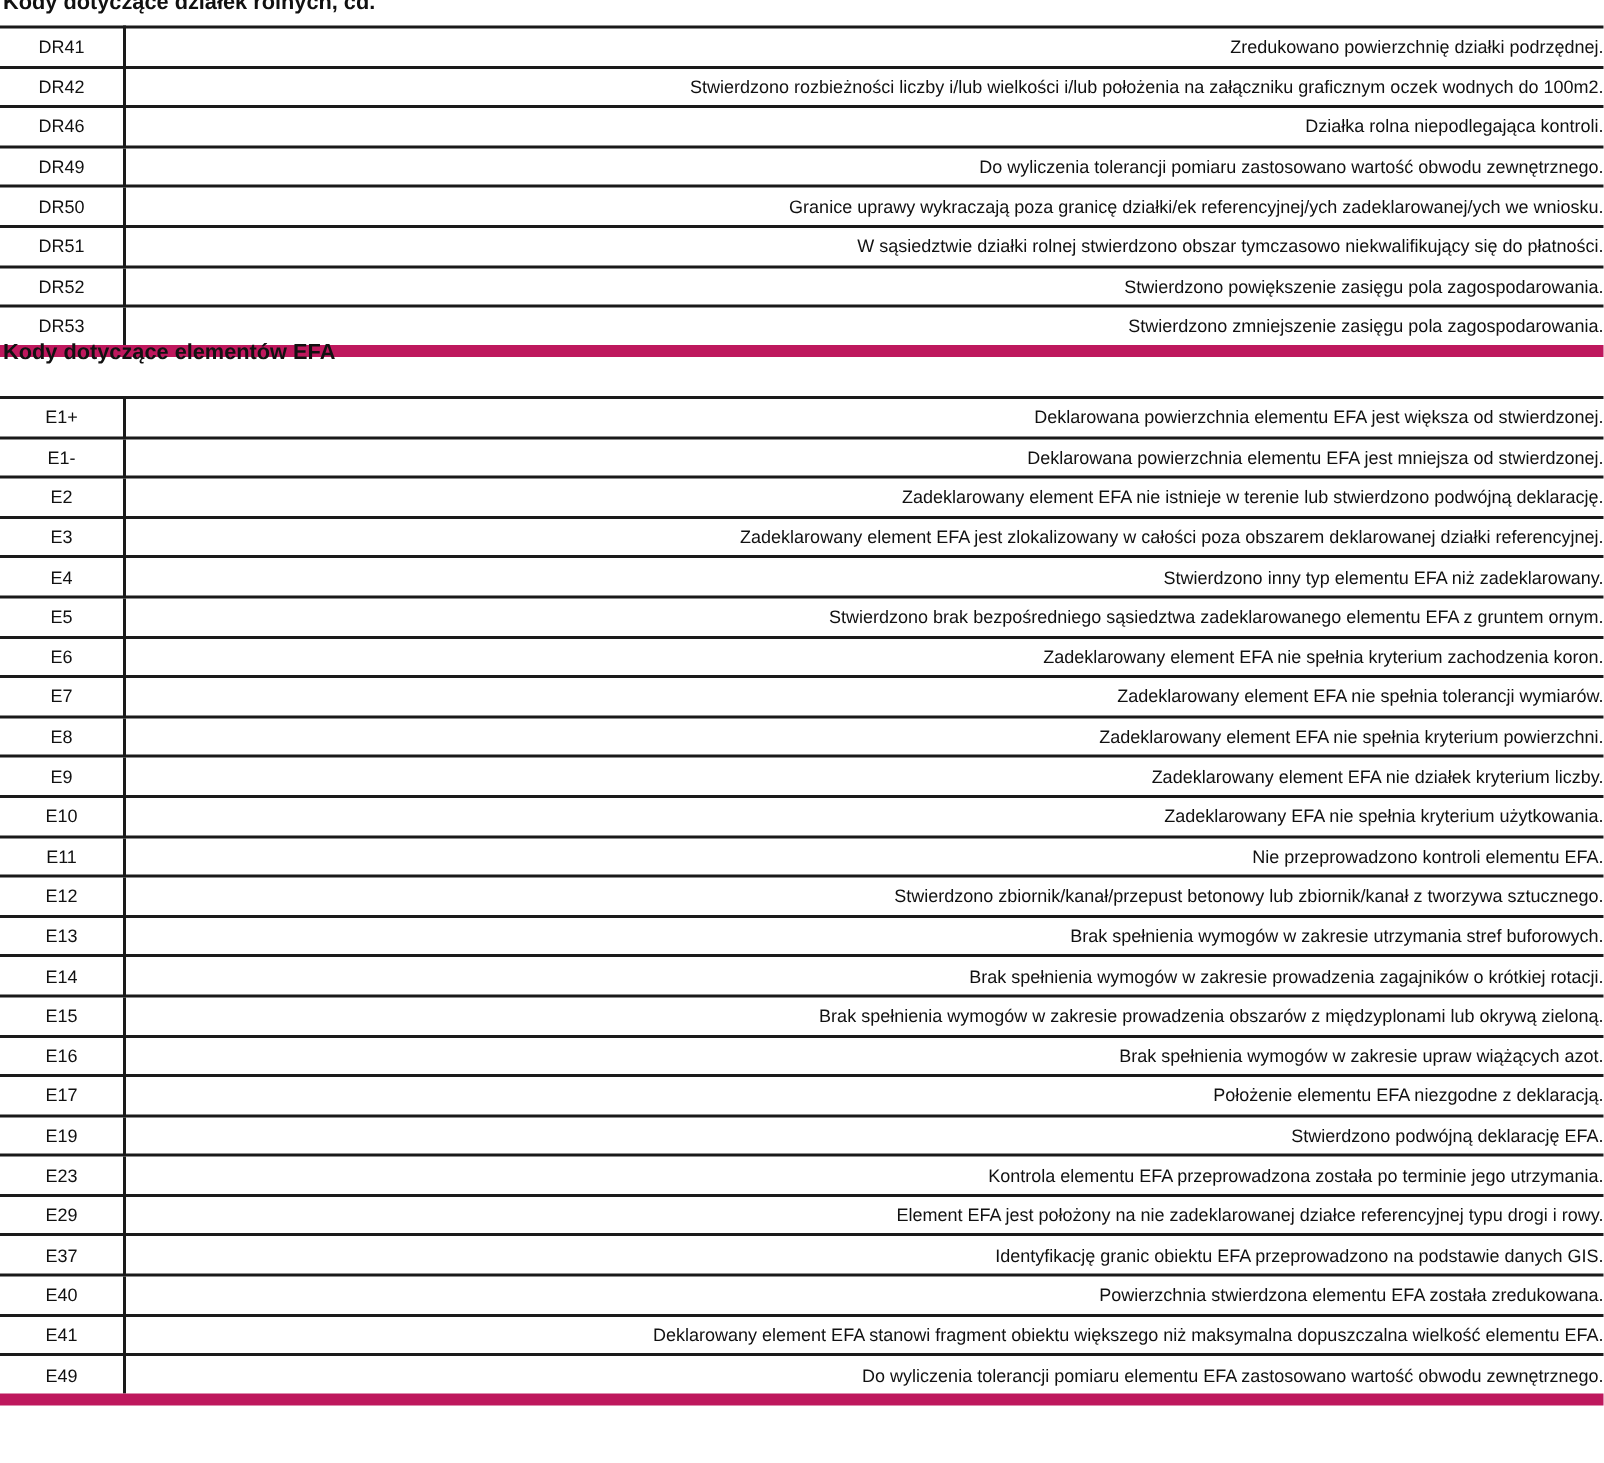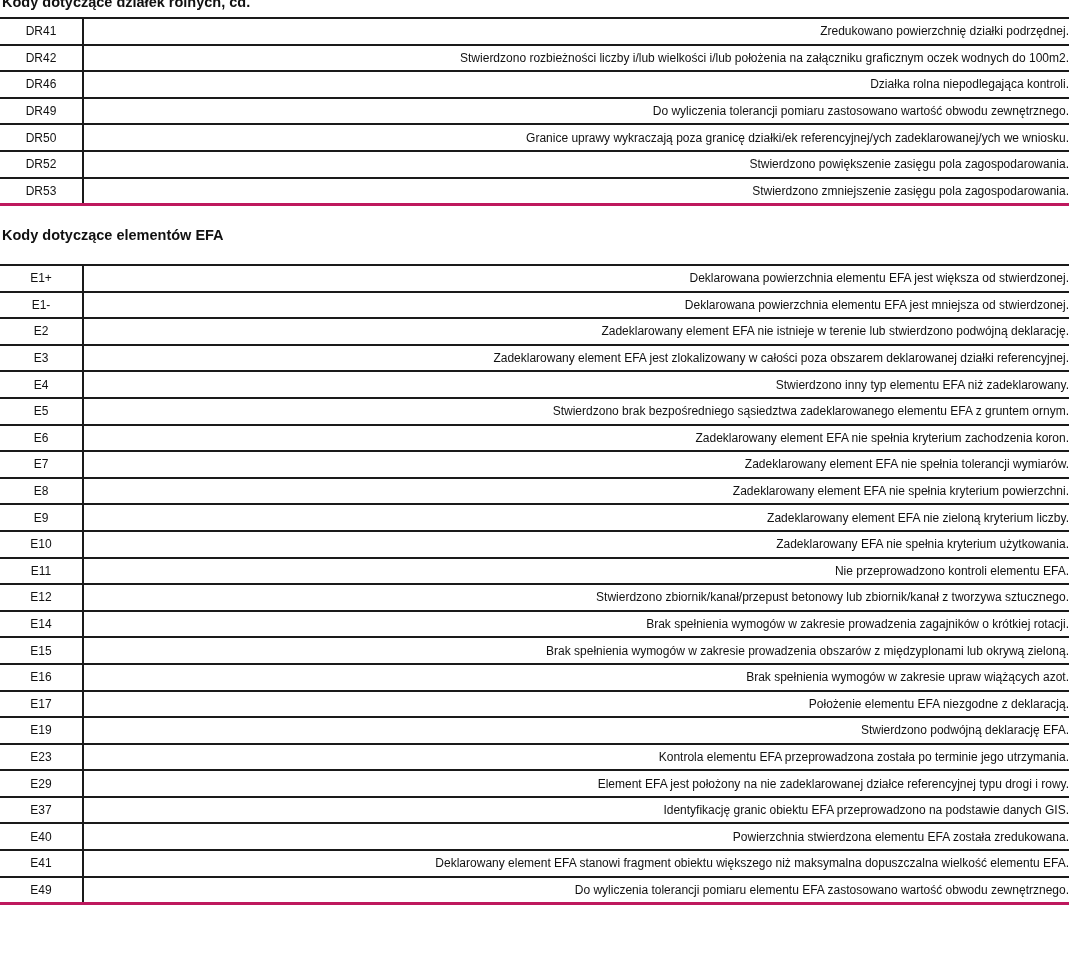--- a/index.html
+++ b/index.html
@@ -53,21 +53,21 @@
       height: 24.6px;
       padding: 0;
       border-top: 2px solid #1a1a1a;
       font-size: 12px;
       line-height: 14px;
       white-space: nowrap;
       overflow: hidden;
       vertical-align: middle;
     }
     table.codes tr:last-child td {
-      border-bottom: 3px solid #be185d;
+      border-bottom: 8px solid #be185d;
     }
     table.codes td.code {
       width: 82px;
       text-align: center;
       border-right: 2px solid #1a1a1a;
       padding-left: 0;
       margin-left: 43px;
     }
     table.codes td.desc {
       padding-left: 8px;
@@ -97,20 +97,24 @@
       </tr>
       <tr>
         <td class="code">DR49</td>
         <td class="desc">Do wyliczenia tolerancji pomiaru zastosowano wartość obwodu zewnętrznego.</td>
       </tr>
       <tr>
         <td class="code">DR50</td>
         <td class="desc">Granice uprawy wykraczają poza granicę działki/ek referencyjnej/ych zadeklarowanej/ych we wniosku.</td>
       </tr>
       <tr>
+        <td class="code">DR51</td>
+        <td class="desc">W sąsiedztwie działki rolnej stwierdzono obszar tymczasowo niekwalifikujący się do płatności.</td>
+      </tr>
+      <tr>
         <td class="code">DR52</td>
         <td class="desc">Stwierdzono powiększenie zasięgu pola zagospodarowania.</td>
       </tr>
       <tr>
         <td class="code">DR53</td>
         <td class="desc">Stwierdzono zmniejszenie zasięgu pola zagospodarowania.</td>
       </tr>
     </tbody>
   </table>
 
@@ -149,35 +153,39 @@
       <tr>
         <td class="code">E7</td>
         <td class="desc">Zadeklarowany element EFA nie spełnia tolerancji wymiarów.</td>
       </tr>
       <tr>
         <td class="code">E8</td>
         <td class="desc">Zadeklarowany element EFA nie spełnia kryterium powierzchni.</td>
       </tr>
       <tr>
         <td class="code">E9</td>
-        <td class="desc">Zadeklarowany element EFA nie zieloną kryterium liczby.</td>
+        <td class="desc">Zadeklarowany element EFA nie działek kryterium liczby.</td>
       </tr>
       <tr>
         <td class="code">E10</td>
         <td class="desc">Zadeklarowany EFA nie spełnia kryterium użytkowania.</td>
       </tr>
       <tr>
         <td class="code">E11</td>
         <td class="desc">Nie przeprowadzono kontroli elementu EFA.</td>
       </tr>
       <tr>
         <td class="code">E12</td>
         <td class="desc">Stwierdzono zbiornik/kanał/przepust betonowy lub zbiornik/kanał z tworzywa sztucznego.</td>
       </tr>
       <tr>
+        <td class="code">E13</td>
+        <td class="desc">Brak spełnienia wymogów w zakresie utrzymania stref buforowych.</td>
+      </tr>
+      <tr>
         <td class="code">E14</td>
         <td class="desc">Brak spełnienia wymogów w zakresie prowadzenia zagajników o krótkiej rotacji.</td>
       </tr>
       <tr>
         <td class="code">E15</td>
         <td class="desc">Brak spełnienia wymogów w zakresie prowadzenia obszarów z międzyplonami lub okrywą zieloną.</td>
       </tr>
       <tr>
         <td class="code">E16</td>
         <td class="desc">Brak spełnienia wymogów w zakresie upraw wiążących azot.</td>

